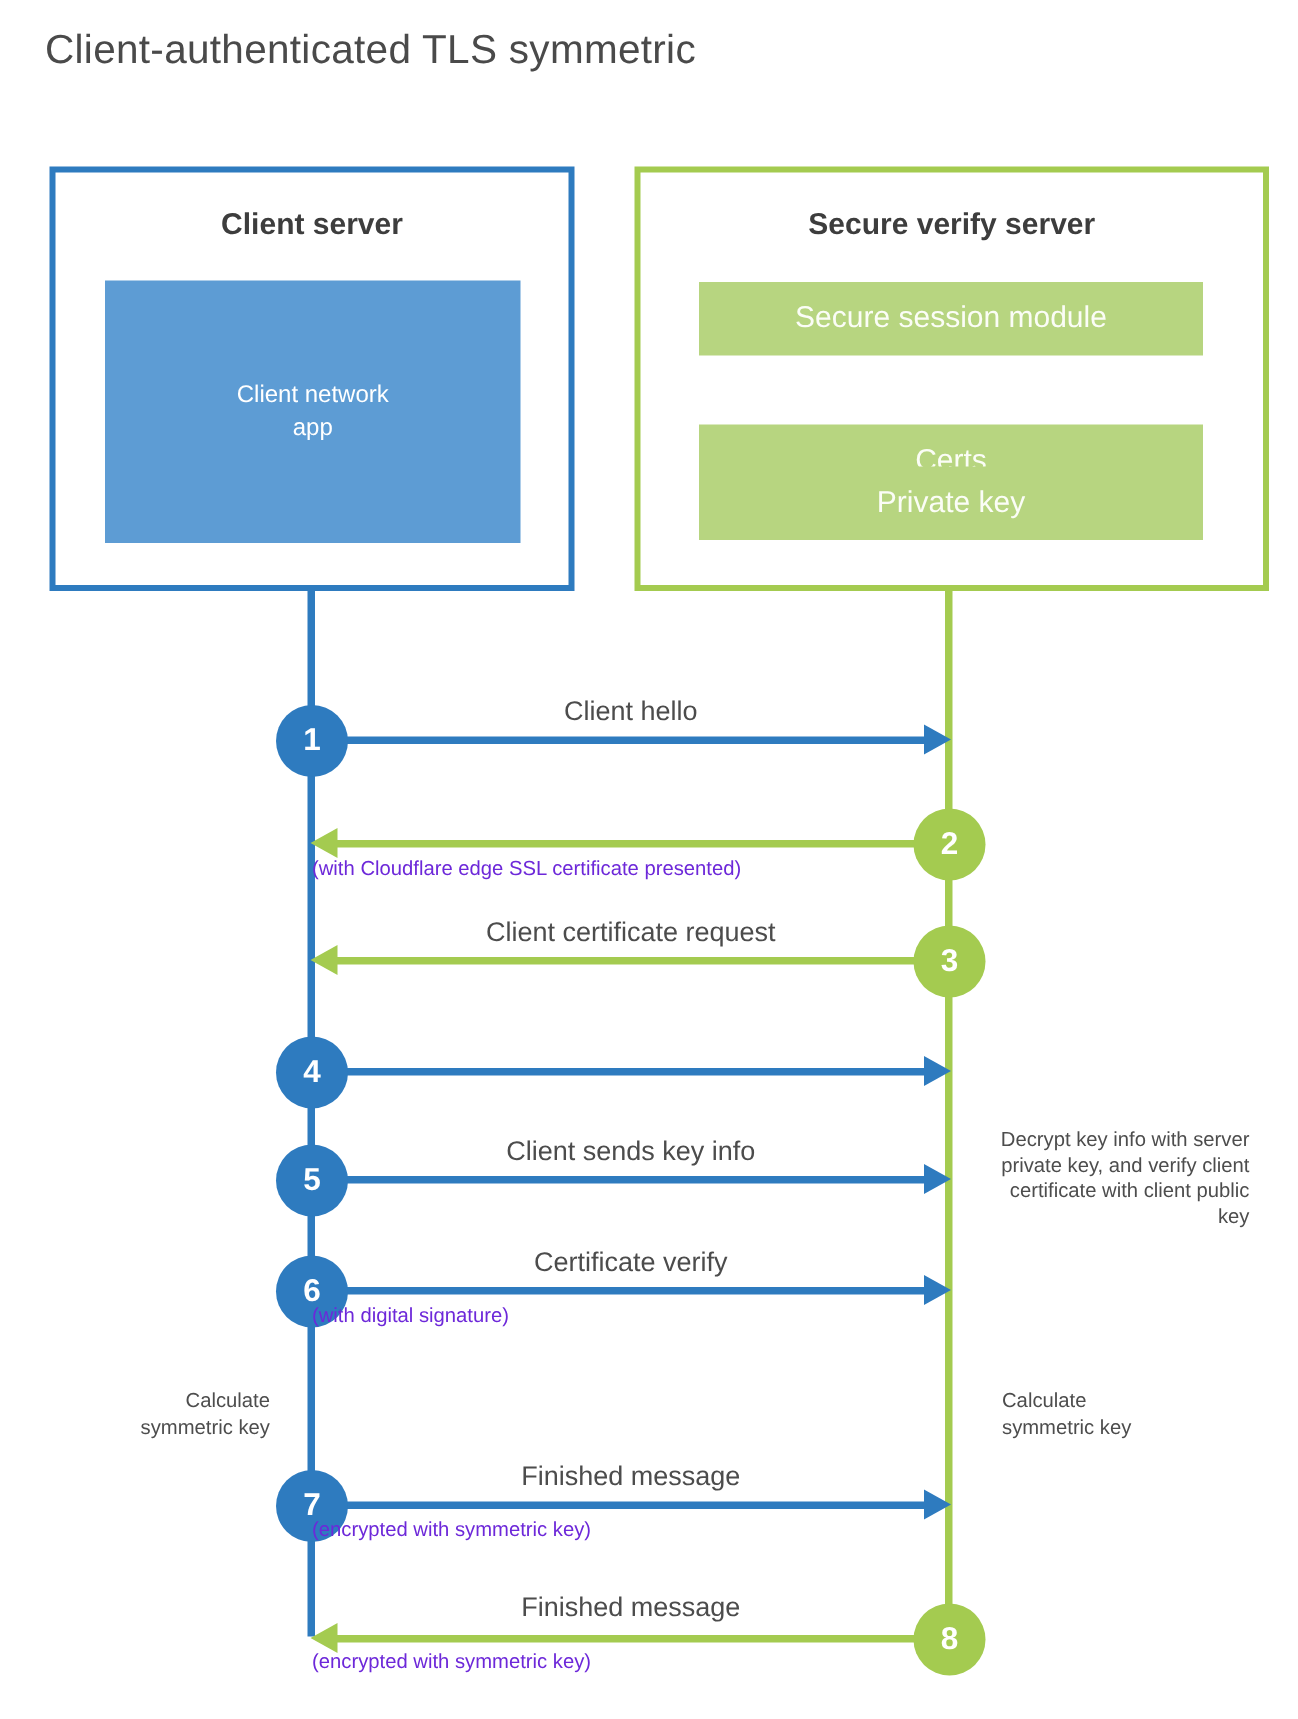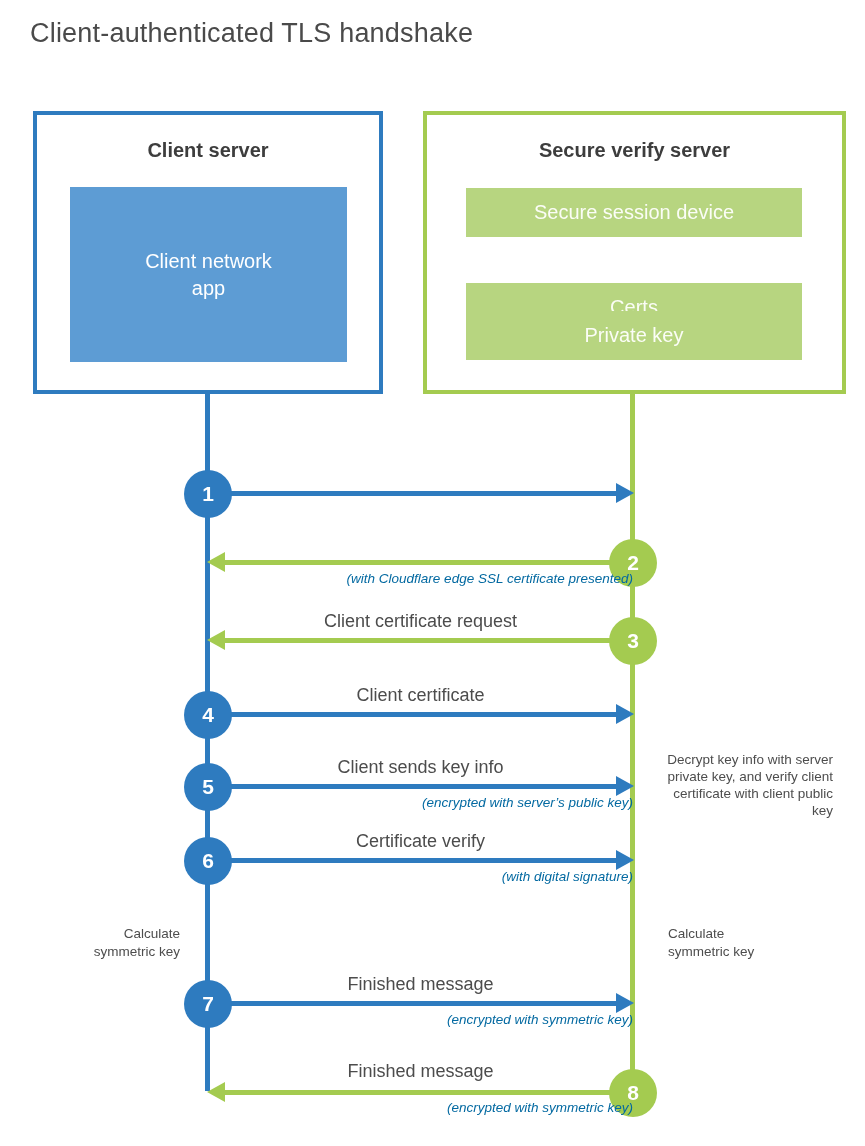--- a/index.html
+++ b/index.html
@@ -15,21 +15,21 @@
   .actor-box{position:absolute;top:111px;height:283px;background:#fff;box-sizing:border-box;}
   .client-box{left:33px;width:350px;border:4px solid #2e7bbf;}
   .server-box{left:423px;width:423px;border:4px solid #a4cb50;}
   .box-title{
     position:absolute;left:0;right:0;top:24px;text-align:center;
     font-size:20px;font-weight:700;color:#3d3d3d;
   }
   .client-inner{
     position:absolute;left:33px;top:72px;width:277px;height:175px;background:#5d9cd4;
     display:flex;align-items:center;justify-content:center;text-align:center;
-    color:#ffffff;font-size:20px;line-height:1.35;white-space:pre-line;
+    color:#ffffff;font-size:16px;line-height:1.35;white-space:pre-line;
   }
   .server-bar{
     position:absolute;left:39px;width:336px;height:49px;background:#b7d580;
     display:flex;align-items:center;justify-content:center;
     color:#fbfdf6;font-size:20px;
   }
   .bar-1{top:73px;} .bar-2{top:136px;margin-top:32px;} .bar-3{top:196px;}
   
   .vline{position:absolute;width:5px;}
   .vline.blue{left:205px;top:392px;height:699px;background:#2e7bbf;}
@@ -48,47 +48,47 @@
     color:#ffffff;font-size:21px;font-weight:700;
   }
   .step-circle.blue{left:184px;background:#2e7bbf;}
   .step-circle.green{left:609px;background:#a4cb50;}
   
   .msg-label{
     position:absolute;left:208px;width:425px;text-align:center;
     font-size:18px;color:#4c4c4c;
   }
   .msg-sub{
-    position:absolute;left:208px;width:425px;text-align:right;
-    font-size:13.5px;color:#0369a1;font-style:italic;
+    position:absolute;left:208px;width:425px;text-align:left;
+    font-size:13.5px;color:#6d28d9;
   }
   
   .side-note{
     position:absolute;font-size:13.5px;color:#4d4d4d;line-height:1.3;white-space:pre-line;text-align:right;
   }
   .calc-left{left:40px;top:925px;width:140px;text-align:right;}
   .calc-right{left:668px;top:925px;width:150px;text-align:left;}
   .server-note{left:657px;top:751px;width:176px;line-height:1.27;white-space:normal;}
 </style>
 </head>
 <body>
 
 <div class="canvas">
 
-  <h1 class="page-title">Client-authenticated TLS handshake</h1>
+  <h1 class="page-title">Client-authenticated TLS symmetric</h1>
 
   <div class="actor-box client-box">
     <div class="box-title">Client server</div>
     <div class="client-inner">Client network
 app</div>
   </div>
 
   <div class="actor-box server-box">
     <div class="box-title">Secure verify server</div>
-    <div class="server-bar bar-1">Secure session device</div>
+    <div class="server-bar bar-1">Secure session module</div>
     <div class="server-bar bar-2">Certs</div>
     <div class="server-bar bar-3">Private key</div>
   </div>
 
   <div class="vline blue"></div>
   <div class="vline green"></div>
 
   <div class="arrow-line blue" style="top:491px"></div>
   <div class="arrow-head right" style="top:483px"></div>
 
@@ -115,25 +115,24 @@
 
   <div class="step-circle blue" style="top:470px">1</div>
   <div class="step-circle green" style="top:539px">2</div>
   <div class="step-circle green" style="top:617px">3</div>
   <div class="step-circle blue" style="top:691px">4</div>
   <div class="step-circle blue" style="top:763px">5</div>
   <div class="step-circle blue" style="top:837px">6</div>
   <div class="step-circle blue" style="top:980px">7</div>
   <div class="step-circle green" style="top:1069px">8</div>
 
+  <div class="msg-label" style="top:464px">Client hello</div>
   <div class="msg-sub" style="top:571px">(with Cloudflare edge SSL certificate presented)</div>
   <div class="msg-label" style="top:611px">Client certificate request</div>
-  <div class="msg-label" style="top:685px">Client certificate</div>
   <div class="msg-label" style="top:757px">Client sends key info</div>
-  <div class="msg-sub" style="top:795px">(encrypted with server’s public key)</div>
   <div class="msg-label" style="top:831px">Certificate verify</div>
   <div class="msg-sub" style="top:869px">(with digital signature)</div>
   <div class="msg-label" style="top:974px">Finished message</div>
   <div class="msg-sub" style="top:1012px">(encrypted with symmetric key)</div>
   <div class="msg-label" style="top:1061px">Finished message</div>
   <div class="msg-sub" style="top:1100px">(encrypted with symmetric key)</div>
 
   <div class="side-note calc-left">Calculate
 symmetric key</div>
   <div class="side-note calc-right">Calculate

